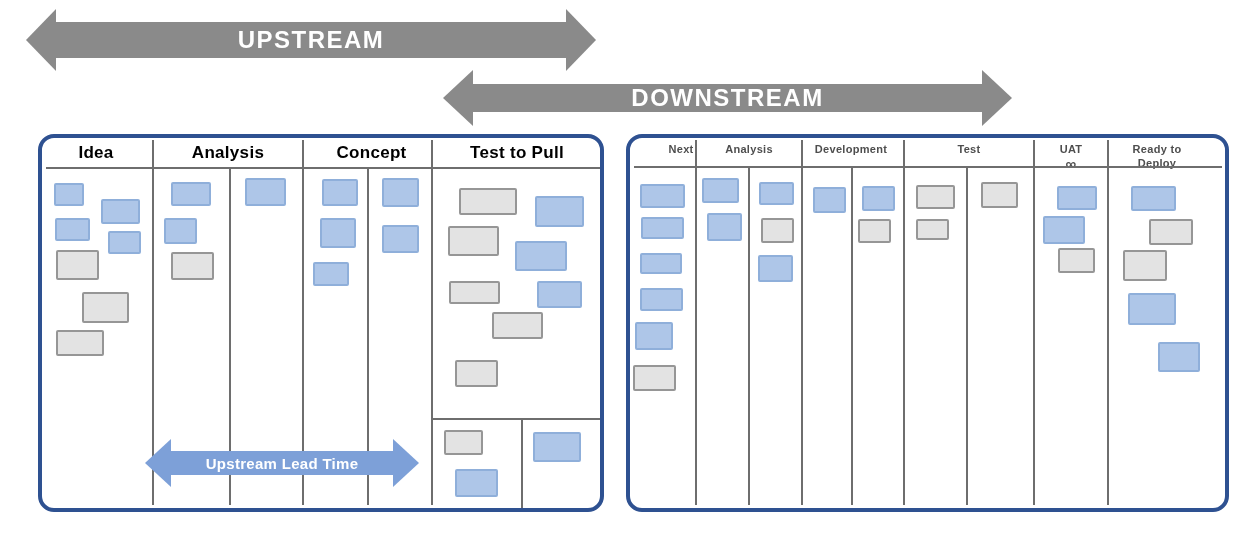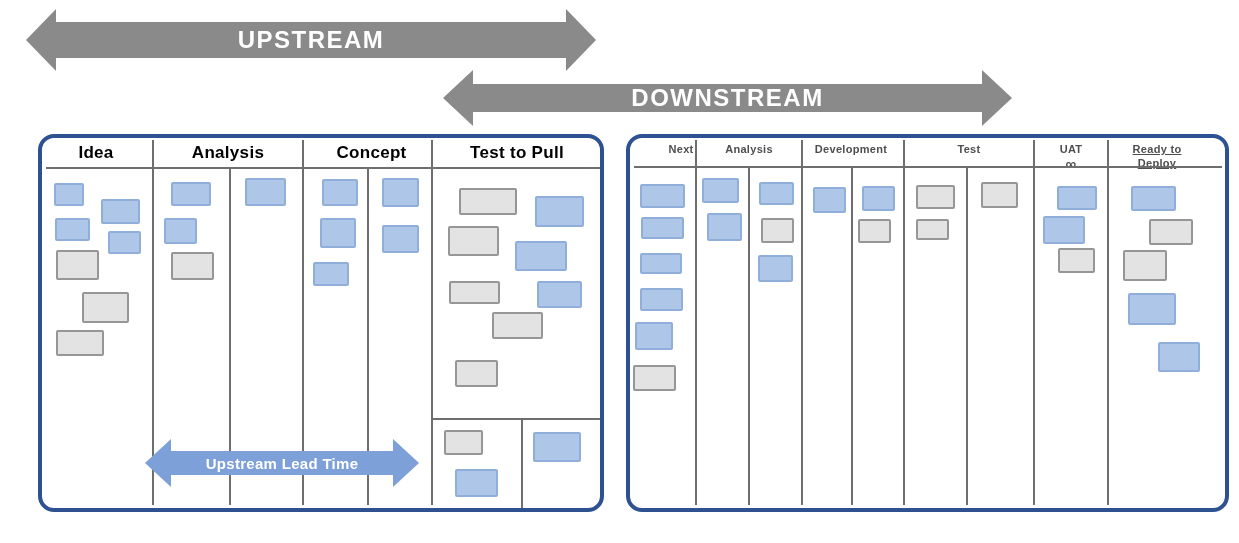--- a/index.html
+++ b/index.html
@@ -73,21 +73,21 @@
   <div class="board" style="left:626px;top:134px;width:603px;height:378px;"></div>
 
   <div class="col-header right-header" style="left:648px;width:66px;">Next</div>
   <div class="col-header right-header" style="left:698px;width:102px;">Analysis</div>
   <div class="col-header right-header" style="left:804px;width:94px;">Development</div>
   <div class="col-header right-header" style="left:906px;width:126px;">Test</div>
   <div class="col-header right-header" style="left:1036px;width:70px;">
     <span>UAT</span>
     <span class="wip">∞</span>
   </div>
-  <div class="col-header right-header" style="left:1127px;width:60px;text-decoration:underline;">Ready to Deploy</div>
+  <div class="col-header right-header" style="left:1127px;width:60px;">Ready to Deploy</div>
 
   <div class="hline" style="left:634px;top:166px;width:588px;"></div>
   <div class="vline" style="left:695px;top:140px;height:365px;"></div>
   <div class="vline" style="left:748px;top:167px;height:338px;"></div>
   <div class="vline" style="left:801px;top:140px;height:365px;"></div>
   <div class="vline" style="left:851px;top:167px;height:338px;"></div>
   <div class="vline" style="left:903px;top:140px;height:365px;"></div>
   <div class="vline" style="left:966px;top:167px;height:338px;"></div>
   <div class="vline" style="left:1033px;top:140px;height:365px;"></div>
   <div class="vline" style="left:1107px;top:140px;height:365px;"></div>

